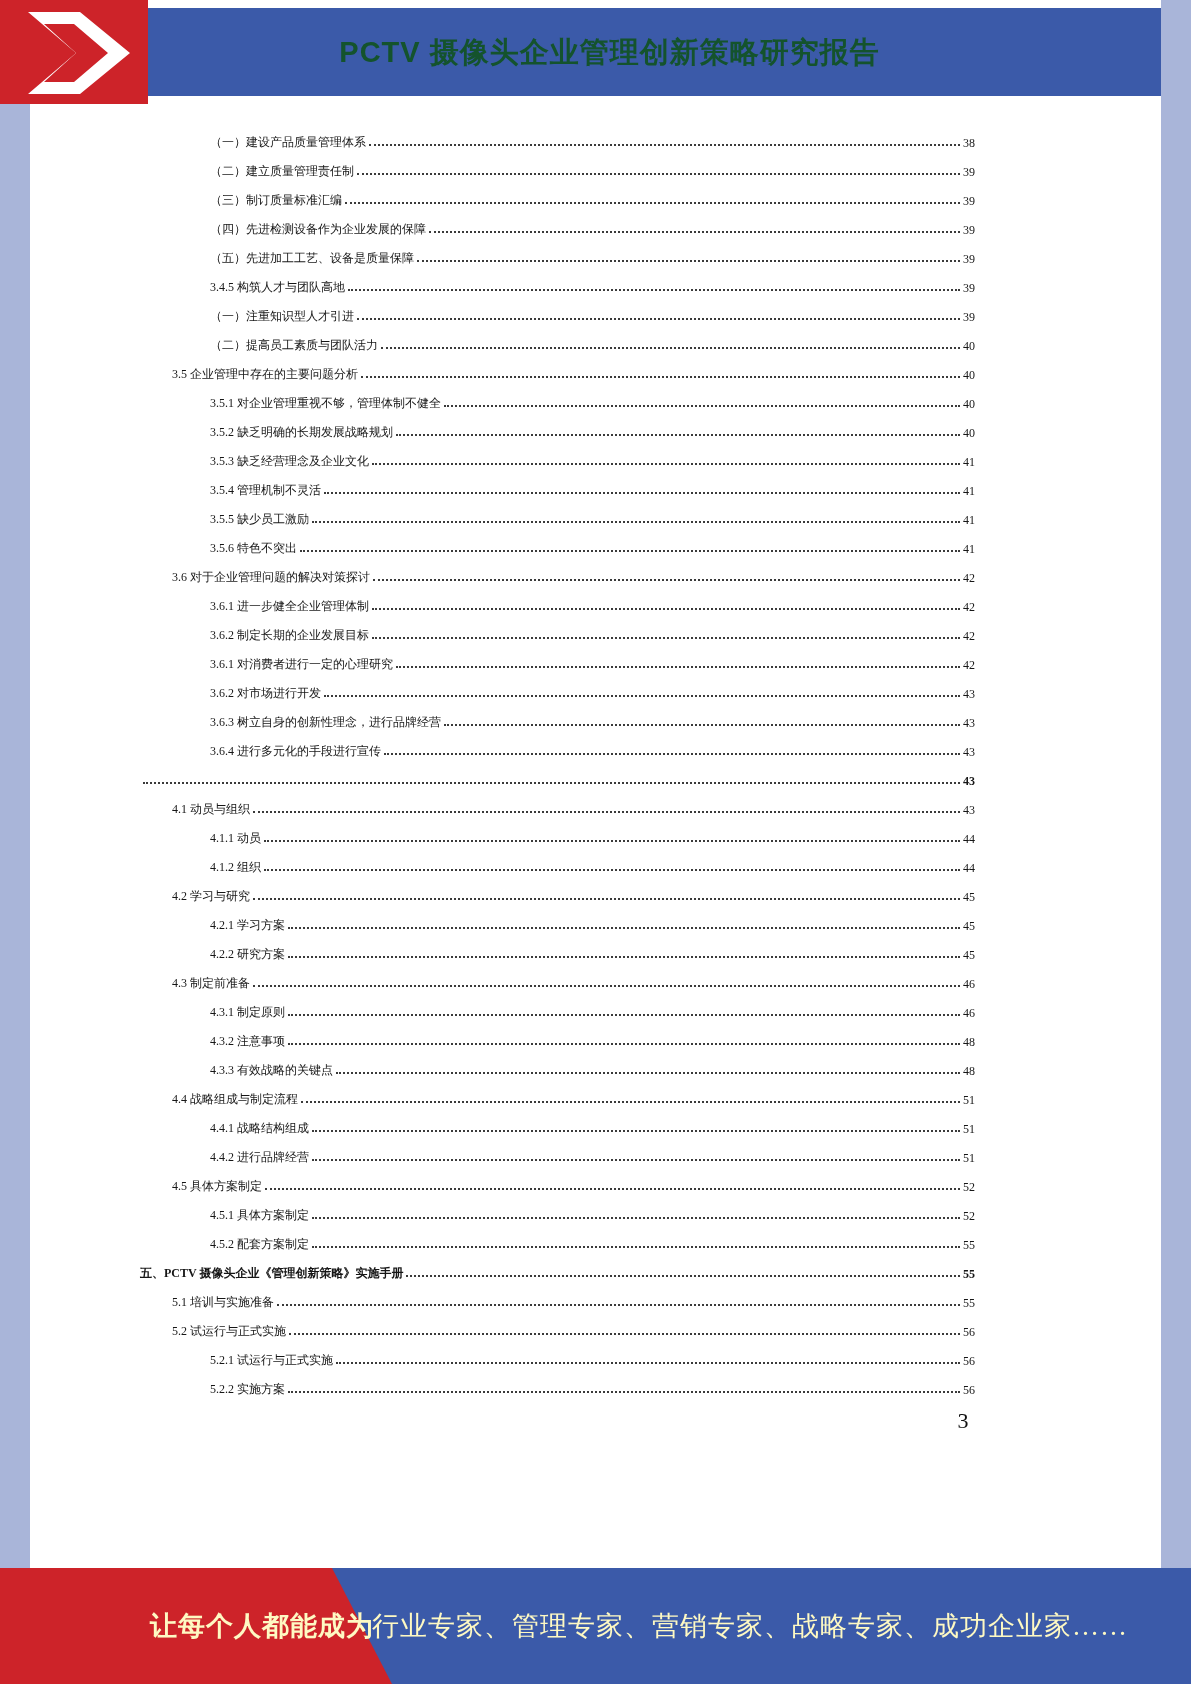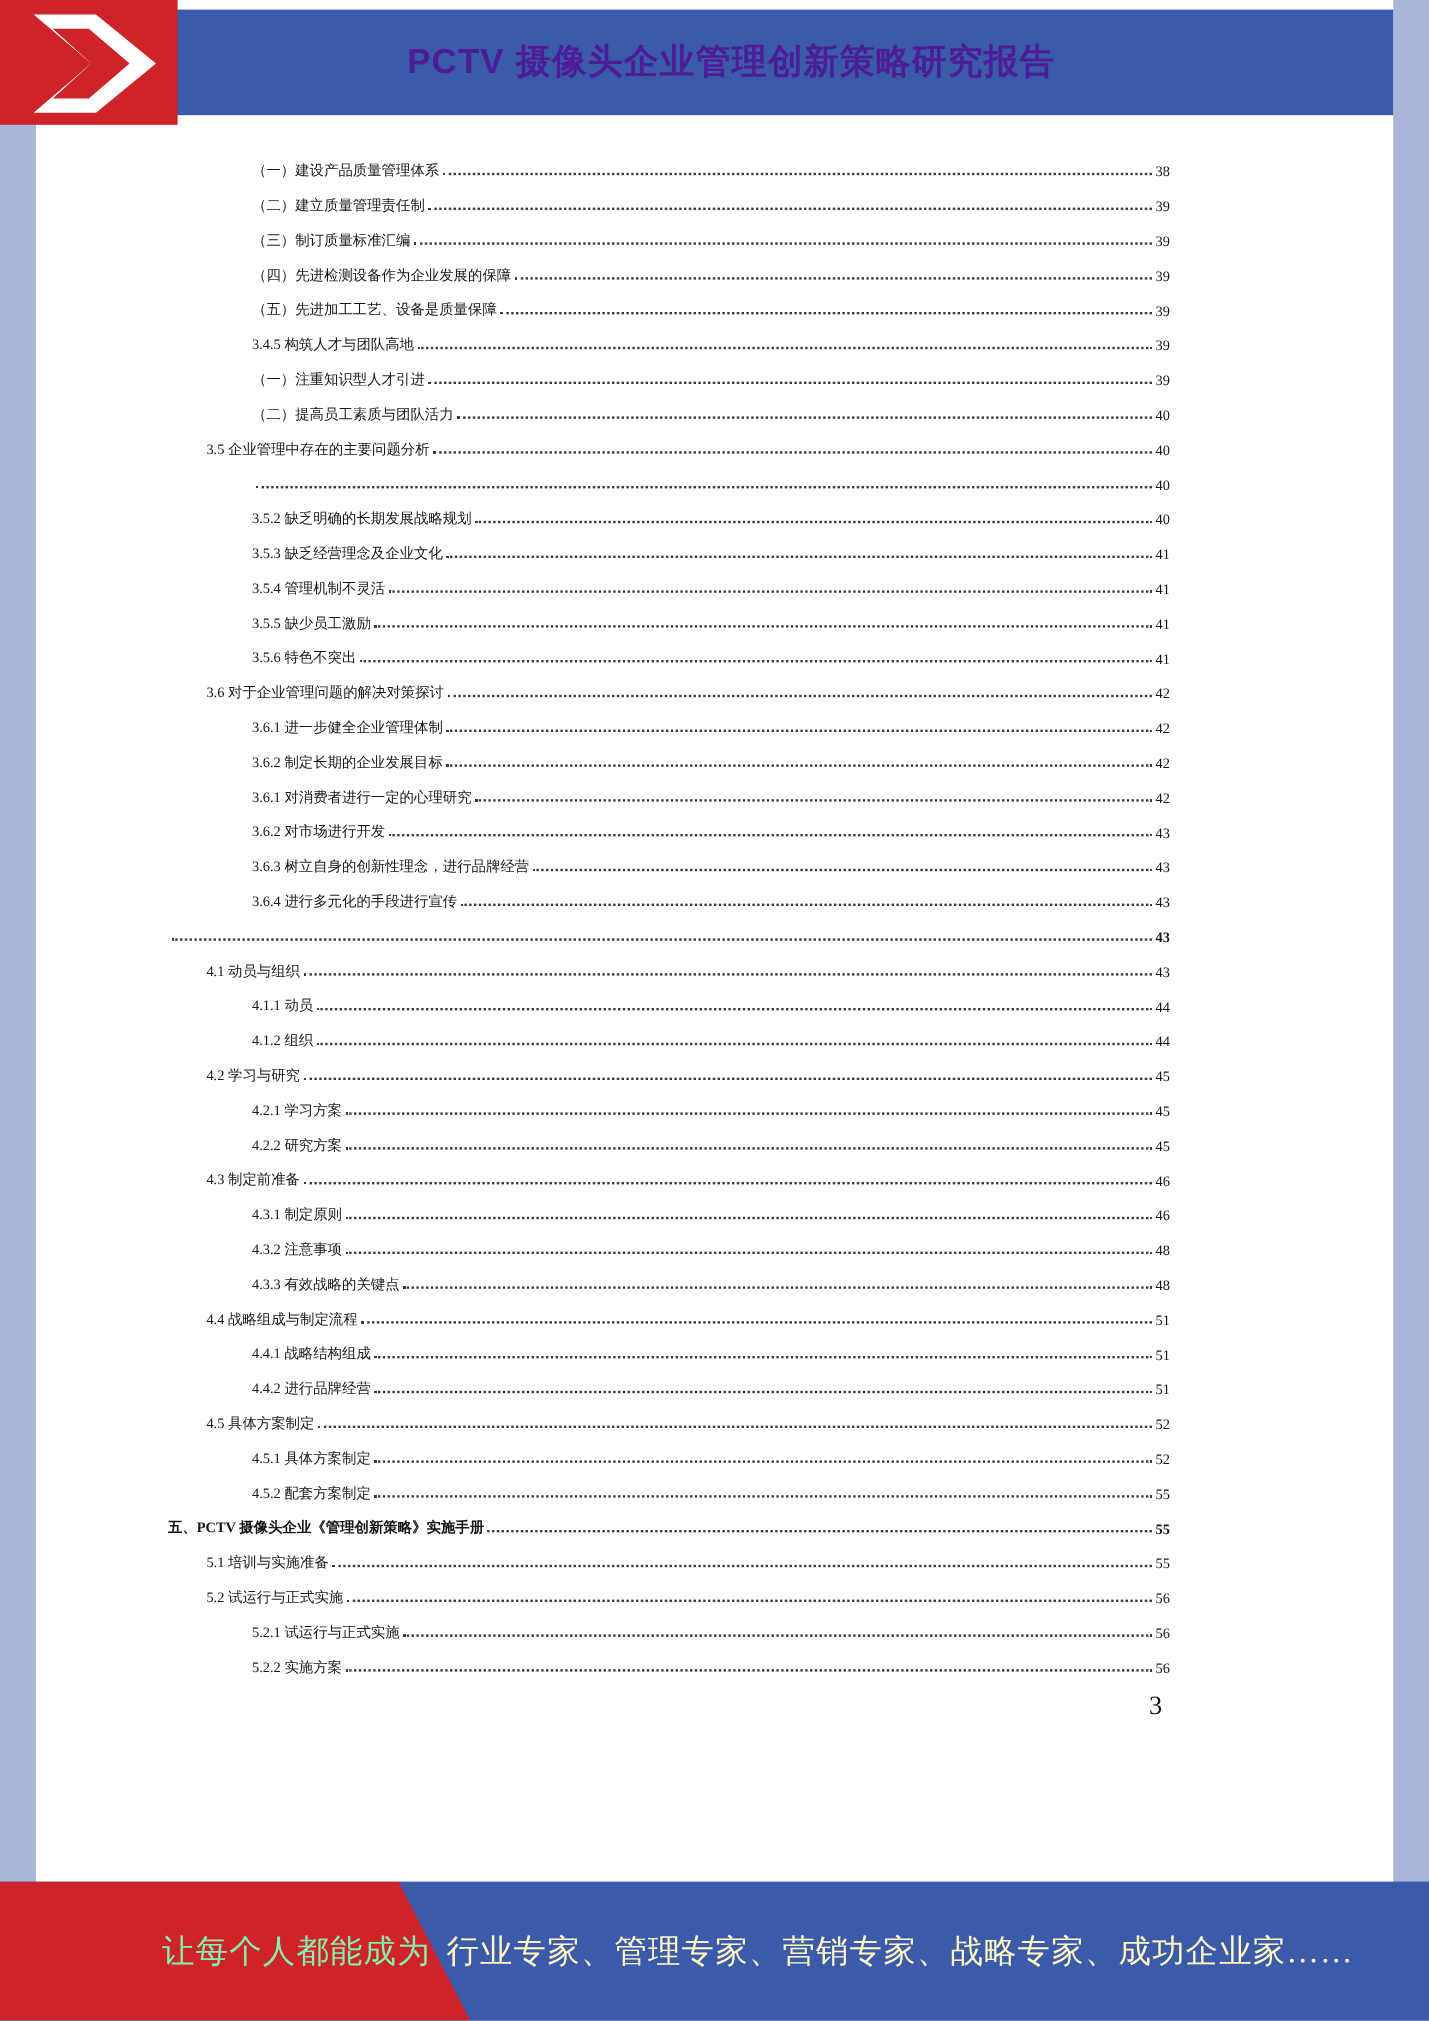--- a/index.html
+++ b/index.html
@@ -18,21 +18,21 @@
     background:#ffffff;
   }
   
   .banner-bar{
     position:absolute;left:58px;top:8px;right:30px;height:88px;
     background:#3b5aa9;
   }
   .banner-title{
     position:absolute;left:58px;top:8px;right:30px;height:88px;
     line-height:88px;text-align:center;
-    color:#4c1d95;font-weight:700;font-size:29px;
+    color:#14532d;font-weight:700;font-size:29px;
     font-family:"Liberation Sans","DejaVu Sans",sans-serif;
     letter-spacing:1px;
   }
   .red-block{
     position:absolute;left:0;top:0;width:148px;height:104px;
     background:#cd2329;
   }
   .red-block svg{position:absolute;left:0;top:0;}
   
   .toc{
@@ -62,24 +62,25 @@
     position:absolute;left:0;right:0;bottom:0;height:116px;
     background:#3b5aa9;
   }
   .footer-red{
     position:absolute;left:0;top:0;bottom:0;width:400px;
     background:#cd2329;
     -webkit-clip-path:polygon(0 0, 83% 0, 98% 100%, 0 100%);
     clip-path:polygon(0 0, 83% 0, 98% 100%, 0 100%);
   }
   .footer-left-text{
-    position:absolute;left:135px;top:0;height:116px;
+    position:absolute;left:150px;top:0;height:116px;
     display:flex;align-items:center;
-    color:#86efac;font-size:27px;letter-spacing:1px;
+    color:#fef9c3;font-size:27px;letter-spacing:1px;
     white-space:nowrap;
+    font-weight:bold;
   }
   .footer-right-text{
     position:absolute;left:372px;top:0;height:116px;
     display:flex;align-items:center;
     color:#fef9c3;font-size:27px;letter-spacing:1px;
     white-space:nowrap;
   }
 </style>
 </head>
 <body>
@@ -137,20 +138,21 @@
         <span class="toc-label">（二）提高员工素质与团队活力</span>
         <span class="toc-leader"></span>
         <span class="toc-page">40</span>
       </div>
       <div class="toc-row lvl1">
         <span class="toc-label">3.5 企业管理中存在的主要问题分析</span>
         <span class="toc-leader"></span>
         <span class="toc-page">40</span>
       </div>
       <div class="toc-row lvl2">
+        <span class="toc-label">3.5.1 对企业管理重视不够，管理体制不健全</span>
         <span class="toc-leader"></span>
         <span class="toc-page">40</span>
       </div>
       <div class="toc-row lvl2">
         <span class="toc-label">3.5.2 缺乏明确的长期发展战略规划</span>
         <span class="toc-leader"></span>
         <span class="toc-page">40</span>
       </div>
       <div class="toc-row lvl2">
         <span class="toc-label">3.5.3 缺乏经营理念及企业文化</span>

